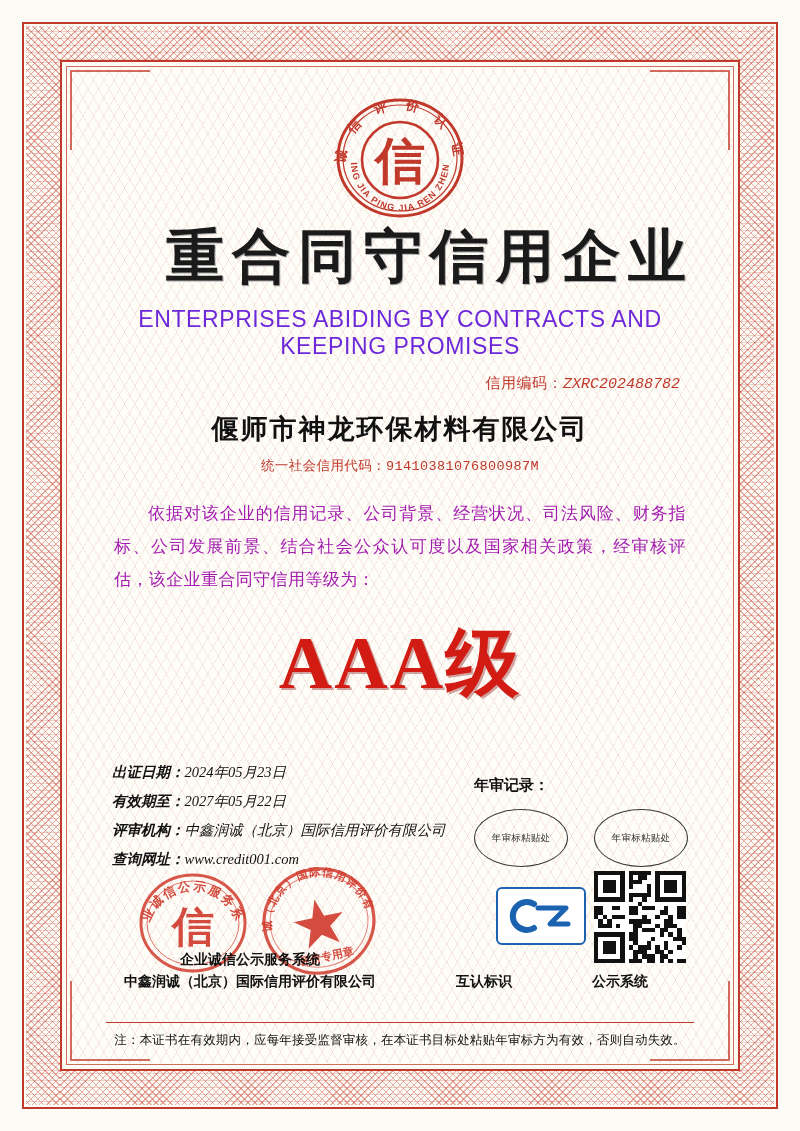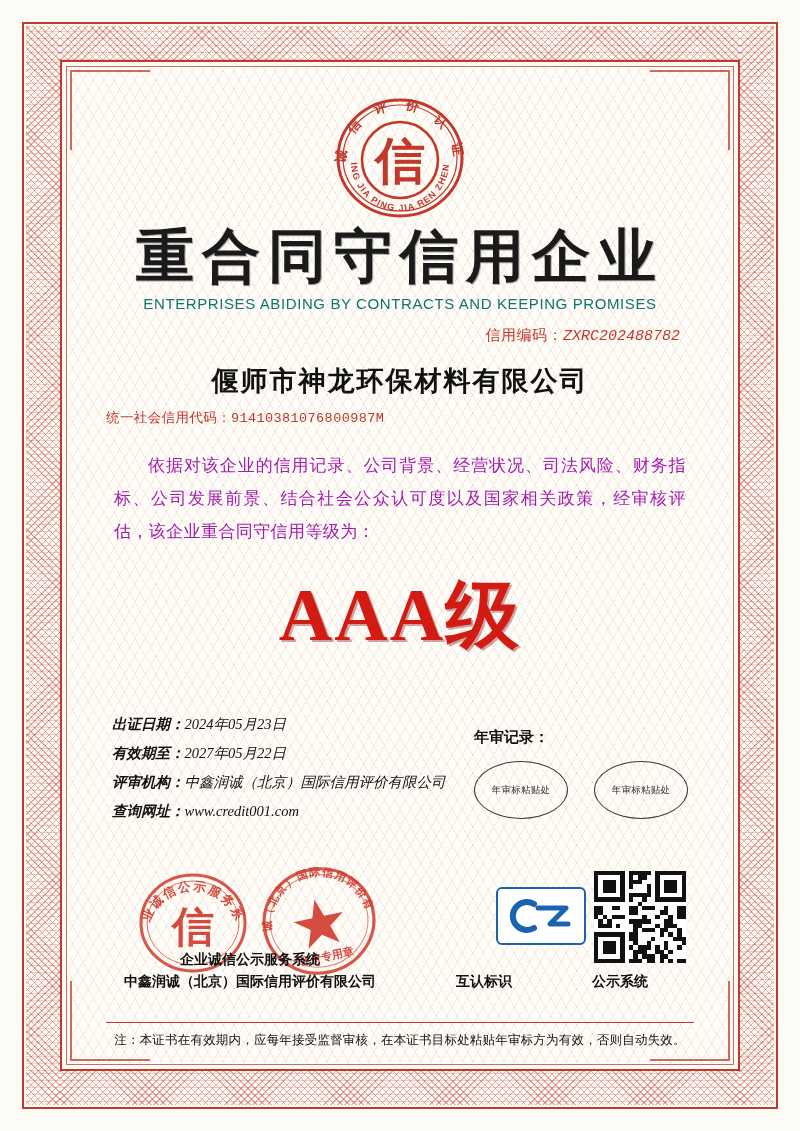--- a/index.html
+++ b/index.html
@@ -95,37 +95,37 @@
     margin-top: 10px;
   }
   .emblem {
     position: relative;
     width: 150px; height: 128px;
   }
   .emblem svg { display: block; }
 
   
   .title-cn {
-    text-align: center;
+    text-align: right;
     font-family: "Liberation Serif", serif;
     font-weight: bold;
     font-size: 58px;
     letter-spacing: 8px;
     color: #1a1a1a;
     margin-top: 6px;
     line-height: 1.08;
     text-shadow: 1px 1px 0 #aaa;
   }
   .title-en {
     text-align: center;
     font-family: "Liberation Sans", sans-serif;
-    font-size: 15px;
+    font-size: 23px;
     letter-spacing: .6px;
-    color: #0f766e;
-    margin-top: 6px;
+    color: #6d28d9;
+    margin-top: 17px;
   }
 
   .credit-no {
     text-align: right;
     color: #c0392b;
     font-size: 15px;
     letter-spacing: .5px;
     margin-top: 14px;
     padding-right: 14px;
     font-family: "Liberation Sans", sans-serif;
@@ -138,20 +138,21 @@
 
   .company {
     text-align: center;
     font-weight: bold;
     font-size: 27px;
     letter-spacing: 2px;
     color: #111;
     margin-top: 18px;
   }
   .uscc {
+    text-align: center;
     color: #c0392b;
     font-size: 13.5px;
     margin-top: 10px;
     letter-spacing: .4px;
   }
   .uscc .mono { font-family: "Liberation Mono", monospace; }
 
   .body-text {
     margin-top: 22px;
     font-size: 17px;

